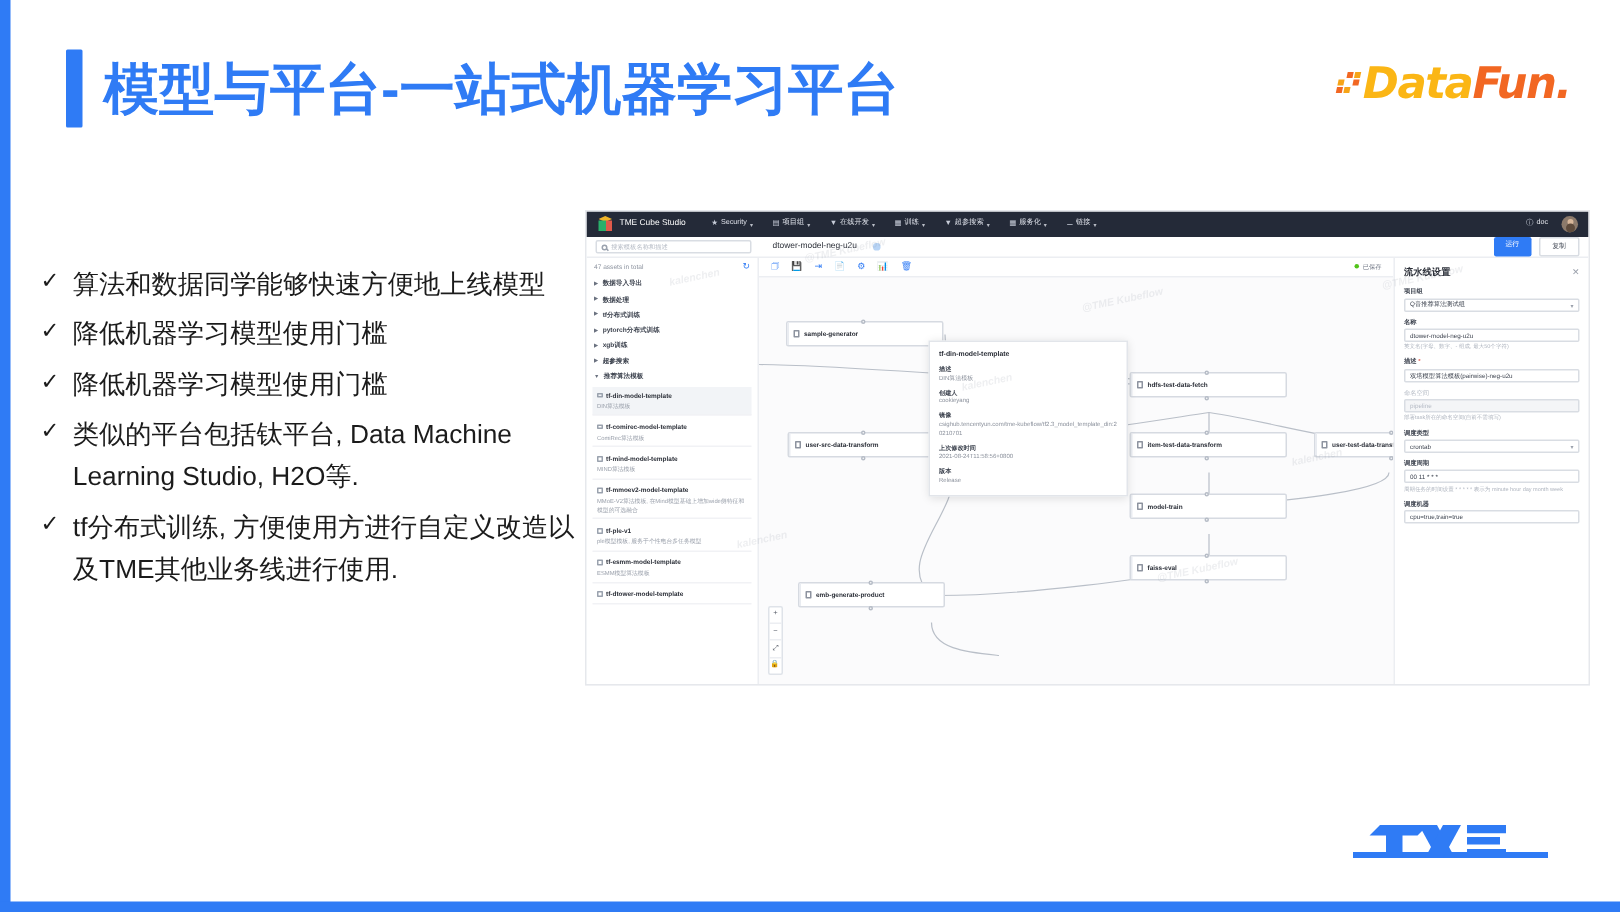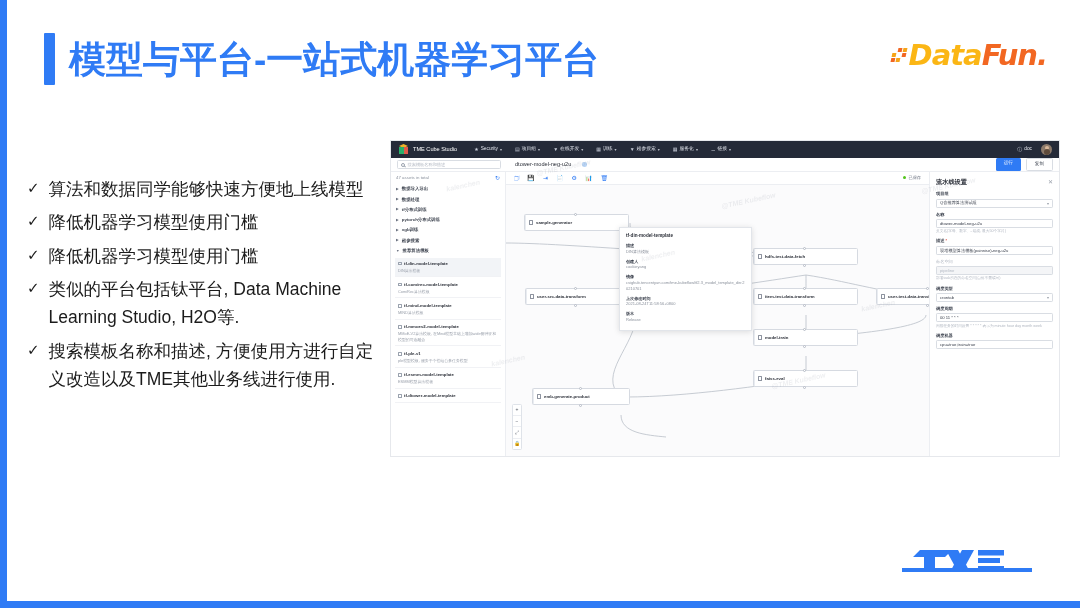--- a/index.html
+++ b/index.html
@@ -280,21 +280,21 @@
     <div class="bullet">
       <span class="bullet-mark">✓</span>
       <span class="bullet-text">降低机器学习模型使用门槛</span>
     </div>
     <div class="bullet">
       <span class="bullet-mark">✓</span>
       <span class="bullet-text">类似的平台包括钛平台, Data Machine Learning Studio, H2O等.</span>
     </div>
     <div class="bullet">
       <span class="bullet-mark">✓</span>
-      <span class="bullet-text">搜索模板名称和描述, 方便使用方进行自定义改造以及TME其他业务线进行使用.</span>
+      <span class="bullet-text">tf分布式训练, 方便使用方进行自定义改造以及TME其他业务线进行使用.</span>
     </div>
   </div>
 
   <svg class="tme-logo" viewBox="0 0 130 42">
     <rect x="0" y="29" width="130" height="4" fill="#2f7bf5"></rect>
     <polygon points="18,11 50,11 43,18 33,18 33,33 22,33 22,18 11,18" fill="#2f7bf5"></polygon>
     <polygon points="44,11 56,11 68,33 56,33" fill="#2f7bf5"></polygon>
     <polygon points="60,11 72,11 60,33 48,33" fill="#2f7bf5"></polygon>
     <rect x="76" y="11" width="26" height="5.5" fill="#2f7bf5"></rect>
     <rect x="76" y="19" width="22" height="5" fill="#2f7bf5"></rect>

